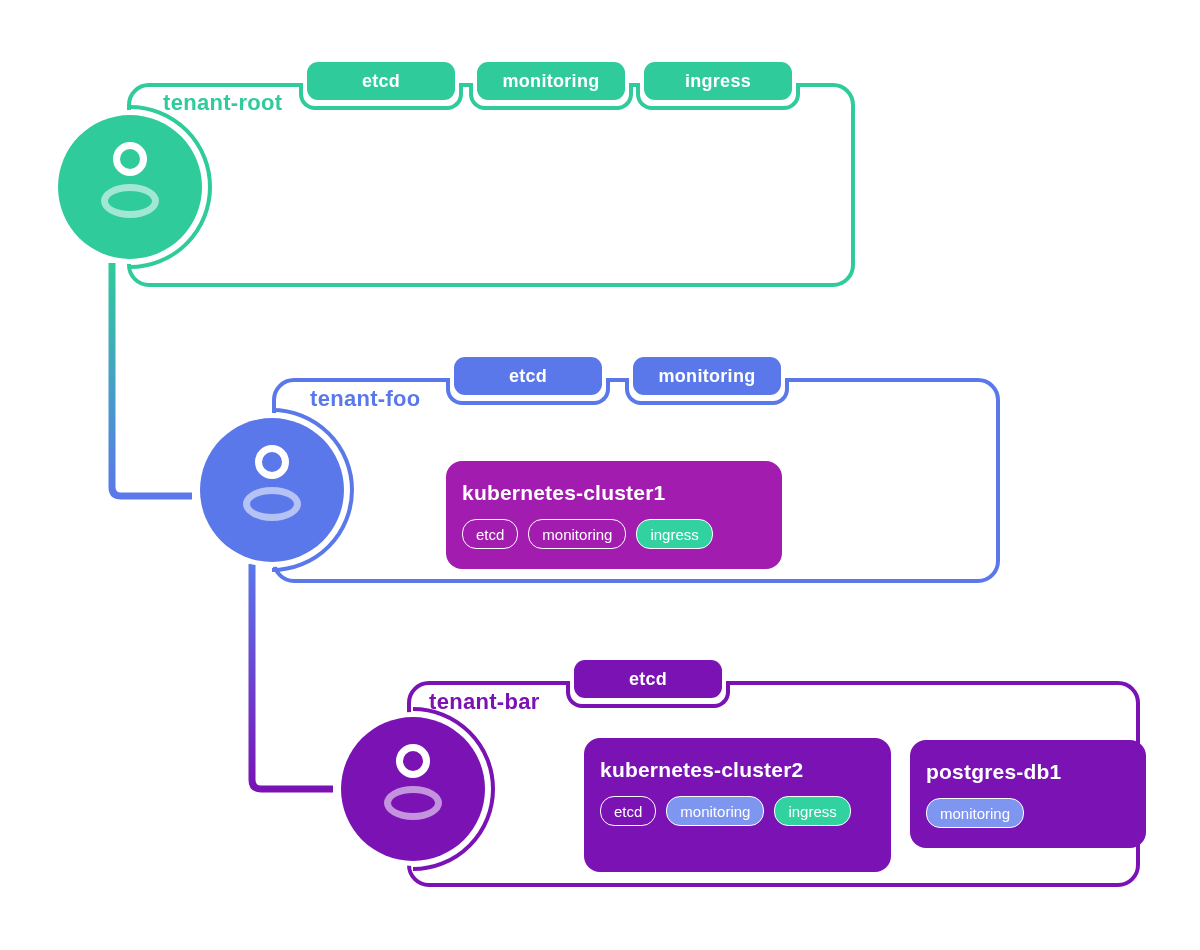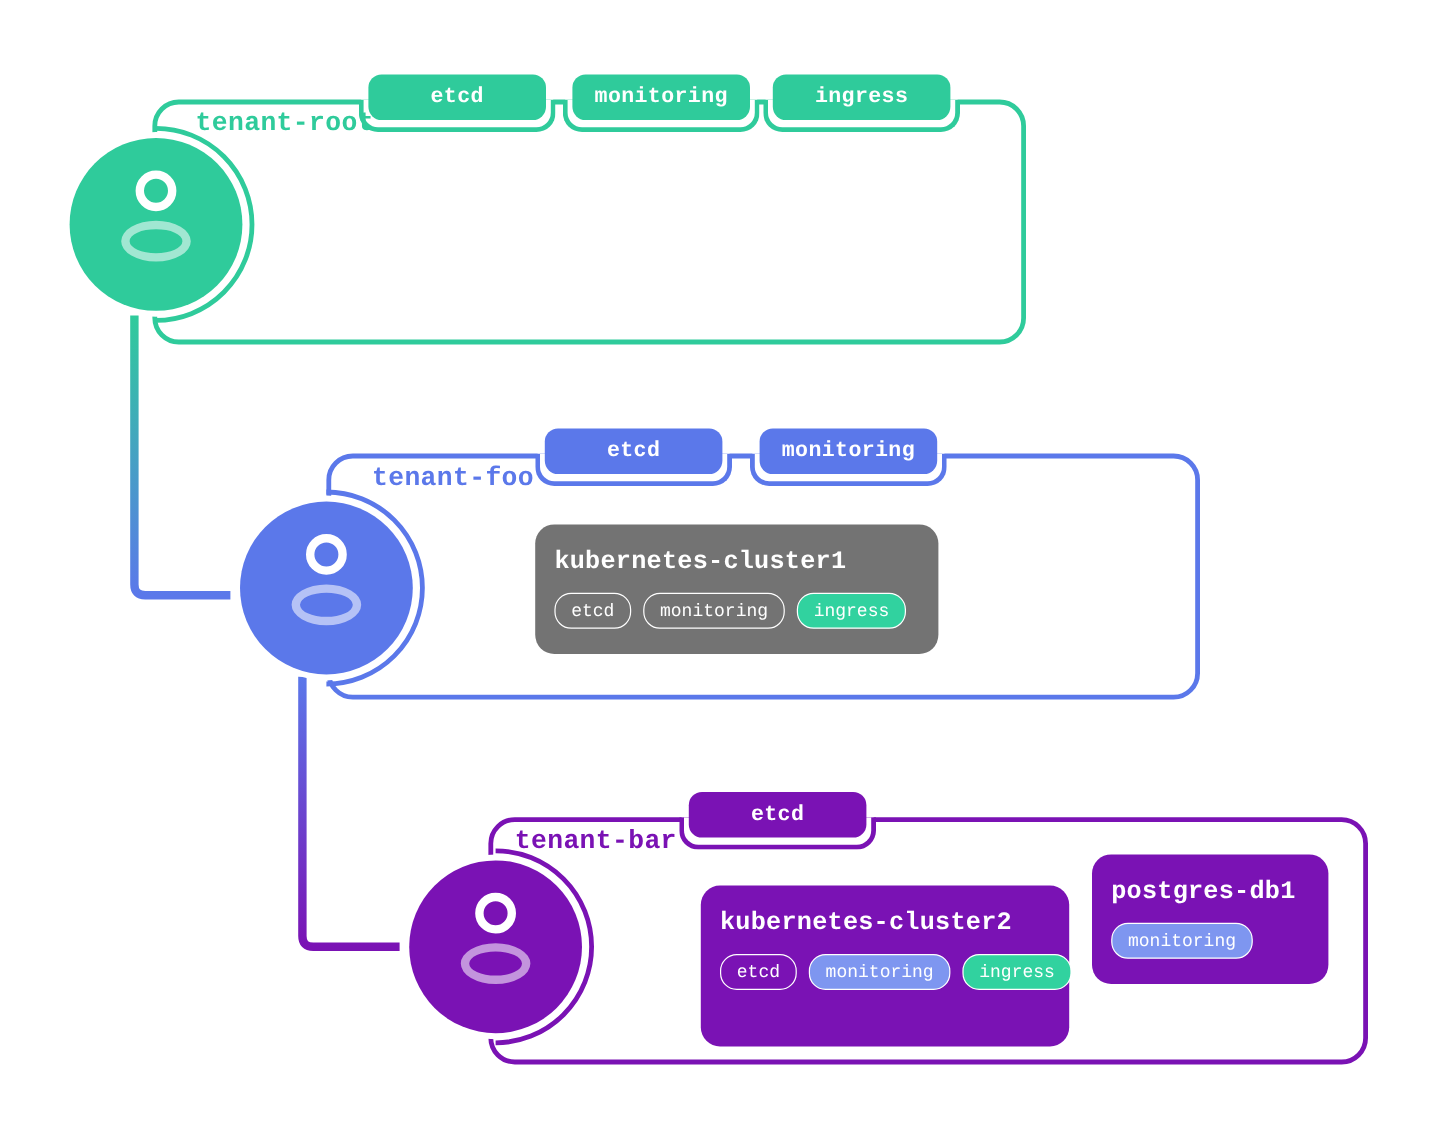--- a/index.html
+++ b/index.html
@@ -1,18 +1,18 @@
 <!DOCTYPE html>
 <html><head>
 <meta charset="utf-8">
 <style>
   html,body{margin:0;padding:0;background:#fff;}
   .canvas{
     position:relative;width:1200px;height:950px;background:#ffffff;overflow:hidden;
-    font-family:Liberation Mono, monospace;
+    font-family:Liberation Sans, sans-serif;
   }
   .connectors{position:absolute;left:0;top:0;z-index:0;}
   .tenant{position:absolute;inset:0;}
   .box{
     position:absolute;box-sizing:border-box;
     border:4.5px solid var(--c);border-radius:22px;z-index:1;background:transparent;
   }
   .tenant-label{
     position:absolute;color:var(--c);font-weight:bold;font-size:22px;
     letter-spacing:.3px;z-index:2;white-space:nowrap;
@@ -40,21 +40,21 @@
     border:7px solid #ffffff;border-radius:50%;
   }
   .user-body{
     position:absolute;box-sizing:border-box;left:43px;top:69px;width:58px;height:34px;
     border:7px solid rgba(255,255,255,0.55);border-radius:50%;
   }
   .card{
     position:absolute;box-sizing:border-box;border-radius:16px;color:#fff;
     padding:20px 16px 0 16px;z-index:2;
   }
-  .card.bg-blue{background:#737373;}
+  .card.bg-blue{background:#a21caf;margin-top:24px;}
   .card.bg-purple{background:#7a12b4;}
   .card-title{font-size:21px;font-weight:bold;letter-spacing:.2px;margin-bottom:14px;white-space:nowrap;}
   .badges{display:flex;gap:10px;}
   .badge{
     box-sizing:border-box;height:30px;padding:0 13px;border:1.5px solid #ffffff;
     border-radius:14px;display:flex;align-items:center;justify-content:center;
     font-size:15px;color:#fff;white-space:nowrap;
   }
   .b-outline{background:transparent;}
   .b-green{background:#31d29f;}
@@ -150,21 +150,21 @@
 
     <div class="card bg-purple" style="left:584px;top:738px;width:307px;height:134px">
       <div class="card-title">kubernetes-cluster2</div>
       <div class="badges">
         <div class="badge b-outline">etcd</div>
         <div class="badge b-blue">monitoring</div>
         <div class="badge b-green">ingress</div>
       </div>
     </div>
 
-    <div class="card bg-purple" style="left:910px;top:712px;width:197px;height:108px">
+    <div class="card bg-purple" style="left:910px;top:740px;width:236px;height:108px">
       <div class="card-title">postgres-db1</div>
       <div class="badges">
         <div class="badge b-blue">monitoring</div>
       </div>
     </div>
   </div>
 
 </div>
 
 </body></html>

